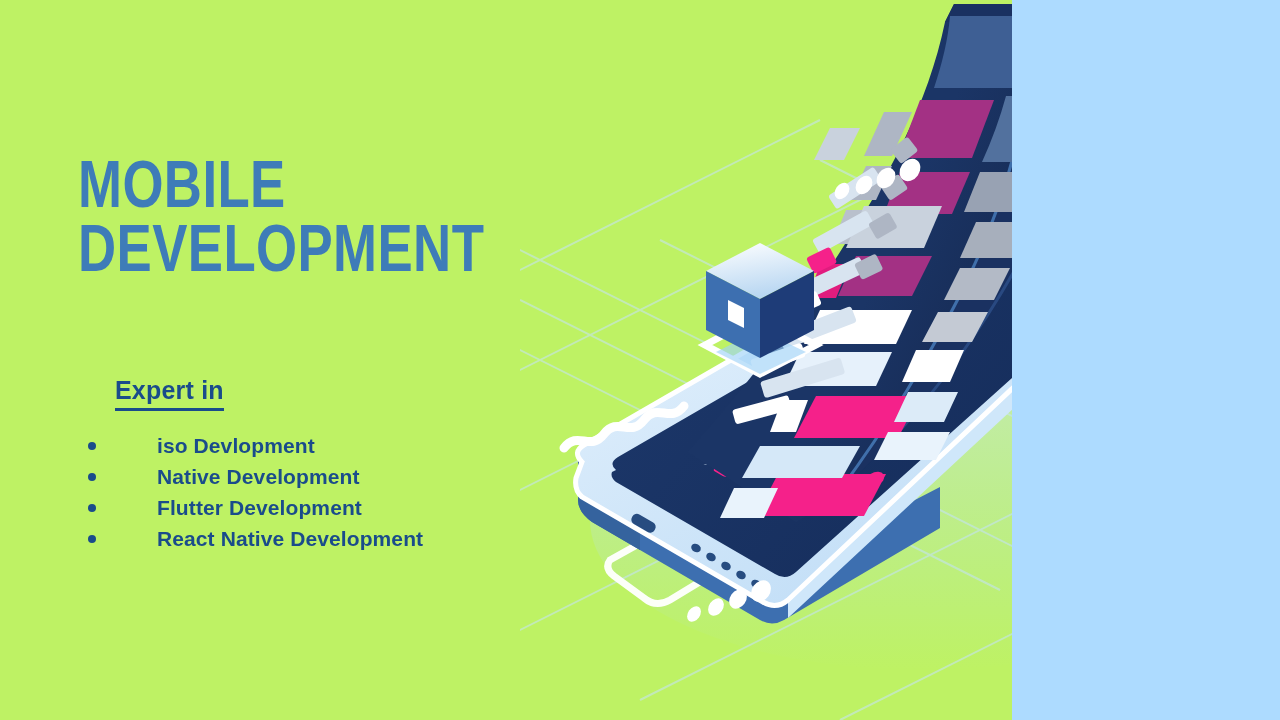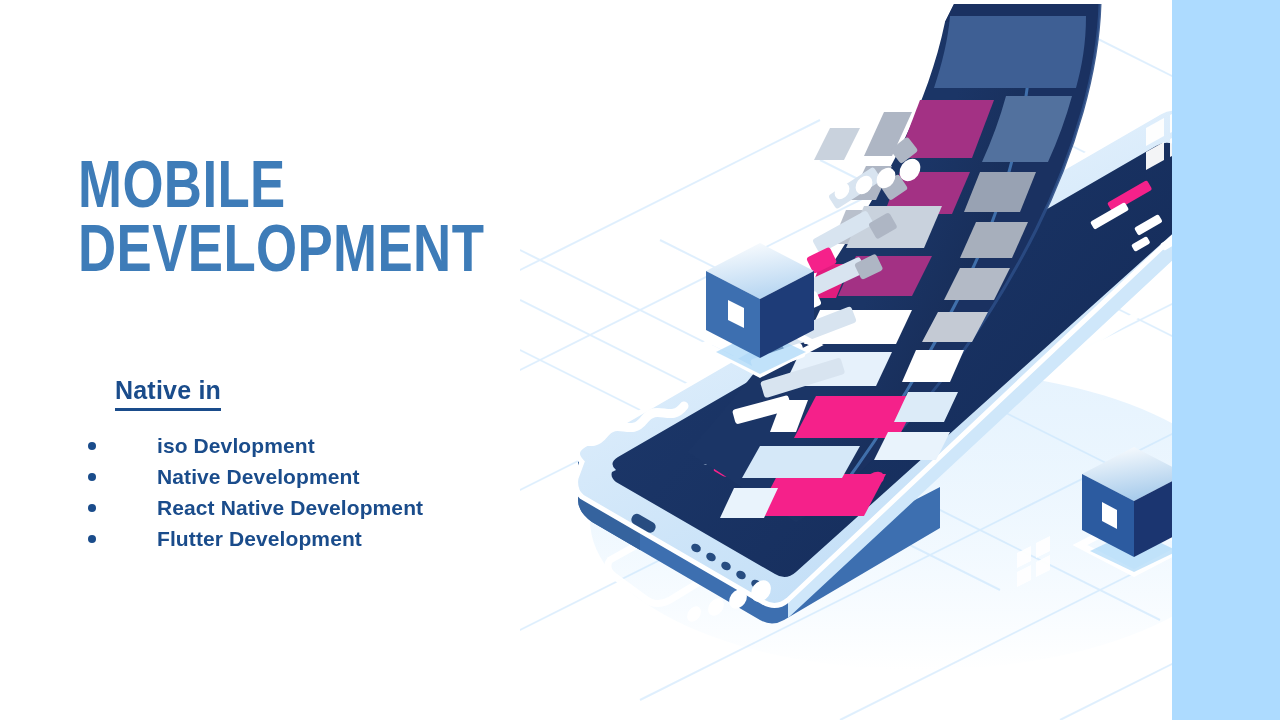--- a/index.html
+++ b/index.html
@@ -1,21 +1,21 @@
 <!DOCTYPE html>
 <html><head>
 <meta charset="utf-8">
 <style>
   html,body{margin:0;padding:0;}
   body{
     width:1280px;height:720px;overflow:hidden;
     font-family:"Liberation Sans", sans-serif;
     background:#ADDBFF;
   }
-  #stage{position:relative;width:1172px;height:720px;background:#ffffff;overflow:hidden;}
+  #stage{position:relative;width:1012px;height:720px;background:#bef264;overflow:hidden;}
 
   
   #text-col{position:absolute;left:0;top:0;width:560px;height:720px;}
 
   #headline{
     position:absolute;left:78px;top:152px;width:470px;
     color:#3E7CB8;
     font-family:"Liberation Sans", sans-serif;
     font-weight:bold;
     font-size:66px;
@@ -62,39 +62,39 @@
 <div id="stage">
 
   <div id="text-col">
 
     <div id="headline">
       <span class="l1">MOBILE</span>
       <span class="l2">DEVELOPMENT</span>
     </div>
 
     <div id="expert-wrap">
-      <span id="expert-title">Native in</span>
+      <span id="expert-title">Expert in</span>
     </div>
 
     <ul id="skill-list">
       <li>
         <span class="bullet"></span>
         <span>iso Devlopment</span>
       </li>
       <li>
         <span class="bullet"></span>
         <span>Native Development</span>
       </li>
       <li>
         <span class="bullet"></span>
-        <span>React Native Development</span>
+        <span>Flutter Development</span>
       </li>
       <li>
         <span class="bullet"></span>
-        <span>Flutter Development</span>
+        <span>React Native Development</span>
       </li>
     </ul>
   </div>
 
   <div id="illo">
   <svg width="760" height="720" viewBox="0 0 760 720" xmlns="http://www.w3.org/2000/svg">
     <defs>
       <linearGradient id="gTop" x1="0" y1="0" x2="0.3" y2="1">
         <stop offset="0" stop-color="#FFFFFF"></stop>
         <stop offset="1" stop-color="#B9D7F2"></stop>

